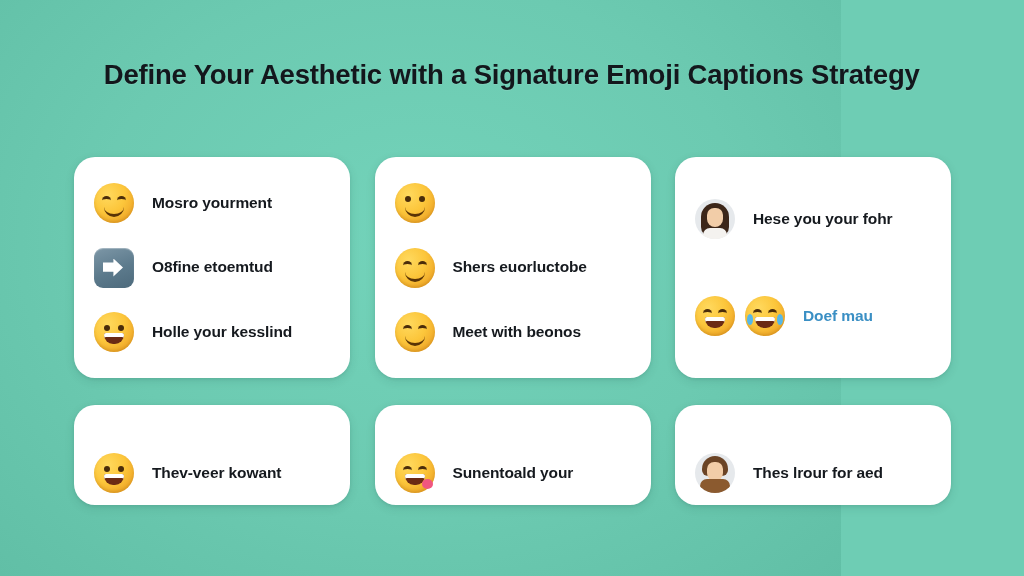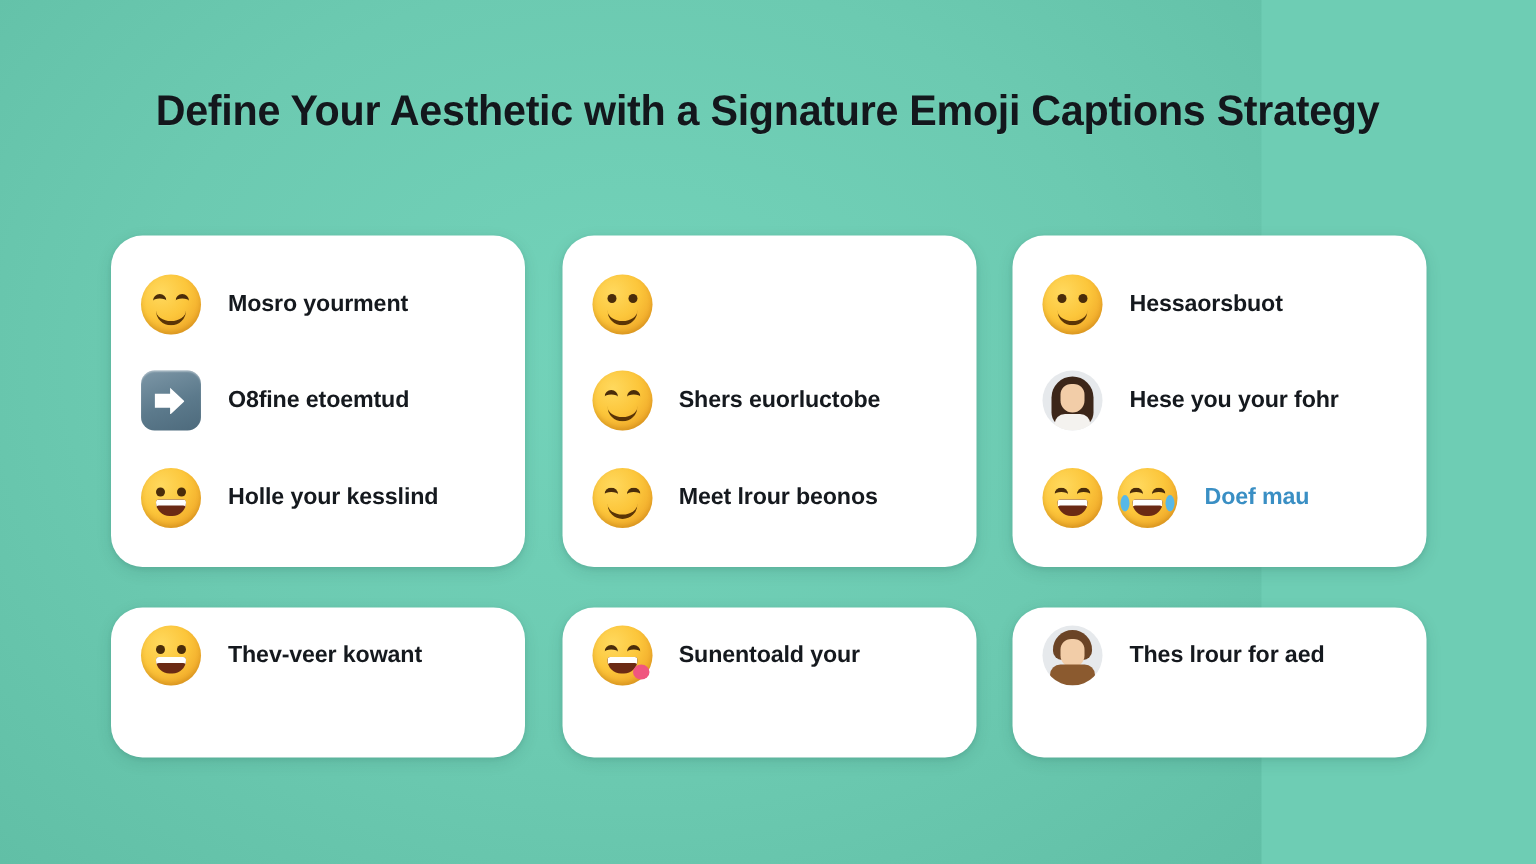--- a/index.html
+++ b/index.html
@@ -58,21 +58,21 @@
 
   .card {
     width: 276px;
     background: #ffffff;
     border-radius: 21px;
     box-sizing: border-box;
     box-shadow: 0 3px 10px rgba(20, 70, 60, 0.13),
                 0 1px 3px rgba(20, 70, 60, 0.10);
     display: flex;
     flex-direction: column;
-    justify-content: space-between;
+    justify-content: flex-end;
   }
   .row-top .card {
     height: 221px;
     padding: 14px 16px 14px 18px;
     gap: 0px;
   }
   .row-bottom .card {
     height: 100px;
     padding: 10px 16px 10px 18px;
   }
@@ -317,35 +317,25 @@
           <span class="label">Shers euorluctobe</span>
         </div>
         <div class="item">
           <div class="emoji">
             <div class="e-face smiling">
                 <span class="eye l"></span>
                 <span class="eye r"></span>
                 <span class="mouth"></span>
               </div>
           </div>
-          <span class="label">Meet lrour beonos</span>
-        </div>
-      </div>
-
-      <div class="card">
-        <div class="item">
-          <div class="emoji">
-            <div class="e-face">
-                <span class="eye l"></span>
-                <span class="eye r"></span>
-                <span class="mouth"></span>
-              </div>
-          </div>
-          <span class="label">Hessaorsbuot</span>
-        </div>
+          <span class="label">Meet with beonos</span>
+        </div>
+      </div>
+
+      <div class="card">
         <div class="item">
           <div class="emoji">
             <div class="e-avatar">
                 <span class="hair"></span>
                 <span class="face"></span>
                 <span class="body"></span>
               </div>
           </div>
           <span class="label">Hese you your fohr</span>
         </div>

